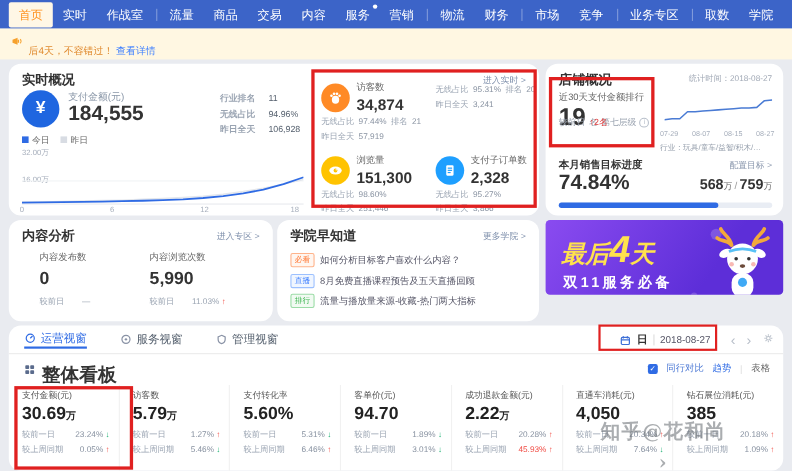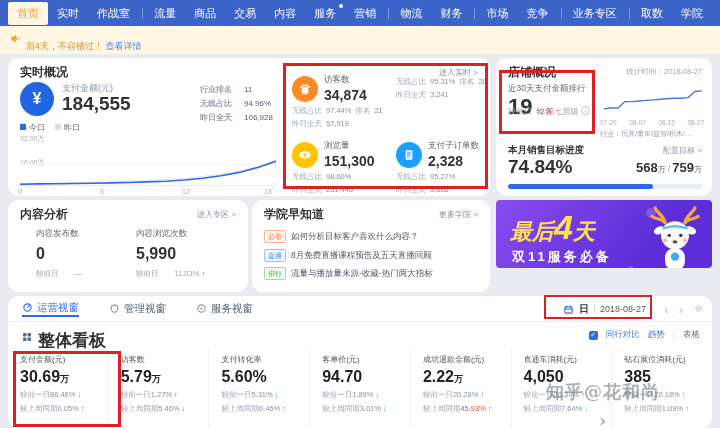--- a/index.html
+++ b/index.html
@@ -122,21 +122,21 @@
   .v-sep { color:#DDD; }
   .v-table { color:#666; cursor:pointer; }
 
   .bm-grid { position:absolute; left:0; right:0; top:54px; bottom:0; display:flex; }
   .bm { flex:1; padding:4px 8px 0 12px; border-left:1px solid #F1F1F1; min-width:0; }
   .bm:first-child { border-left:none; }
   .bm-label { font-size:8px; color:#555; white-space:nowrap; overflow:hidden; }
   .bm-value-row { margin-top:3px; }
   .bm-value { font-size:16px; font-weight:bold; color:#222; }
   .bm-unit { font-size:9px; font-weight:bold; color:#222; }
-  .bm-row { margin-top:4px; display:flex; font-size:7.5px; color:#9AA4B2; white-space:nowrap; }
+  .bm-row { margin-top:4px; display:flex; justify-content:space-between; font-size:7.5px; color:#9AA4B2; white-space:nowrap; }
   .bm-row .dl { color:#9AA4B2; }
   .dv { color:#8791A0; } .dv.red { color:#F04A42; }
   .arr { font-weight:bold; } .arr.up { color:#F04A42; } .arr.down { color:#1DB173; }
 
   
   .red-box { position:absolute; border:3px solid #E02020; background:transparent; pointer-events:none; }
   .watermark { position:absolute; left:546px; top:326px; font-family:"DejaVu Serif","Liberation Serif",serif; font-size:18px; font-weight:bold; color:rgba(100,105,112,.55); letter-spacing:1px; display:flex; gap:6px; align-items:center;flex-direction:column; }
 </style>
 </head>
 <body>
@@ -411,30 +411,30 @@
       <div class="tabs">
         <span class="tab active">
           <svg viewBox="0 0 24 24">
               <circle cx="12" cy="12" r="8" fill="none" stroke="#2F6BE4" stroke-width="2.4"></circle>
               <path d="M12 12 L16.5 7.5" stroke="#2F6BE4" stroke-width="2.4"></path>
             </svg>
           <span>运营视窗</span>
         </span>
         <span class="tab">
           <svg viewBox="0 0 24 24">
-              <path d="M12 4 L19 7 V12 C19 16.5 16 19.5 12 20.5 C8 19.5 5 16.5 5 12 V7 Z" fill="none" stroke="#8A93A6" stroke-width="2.4"></path>
-            </svg>
-          <span>管理视窗</span>
-        </span>
-        <span class="tab">
-          <svg viewBox="0 0 24 24">
               <circle cx="12" cy="12" r="8" fill="none" stroke="#8A93A6" stroke-width="2.4"></circle>
               <circle cx="12" cy="12" r="2.4" fill="#8A93A6"></circle>
             </svg>
           <span>服务视窗</span>
+        </span>
+        <span class="tab">
+          <svg viewBox="0 0 24 24">
+              <path d="M12 4 L19 7 V12 C19 16.5 16 19.5 12 20.5 C8 19.5 5 16.5 5 12 V7 Z" fill="none" stroke="#8A93A6" stroke-width="2.4"></path>
+            </svg>
+          <span>管理视窗</span>
         </span>
       </div>
       <div class="date-group">
         <svg width="11" height="11" viewBox="0 0 24 24">
             <rect x="4" y="6" width="16" height="14" rx="2" fill="none" stroke="#3D6FD6" stroke-width="2.4"></rect>
             <line x1="8" y1="3.5" x2="8" y2="8" stroke="#3D6FD6" stroke-width="2.4"></line>
             <line x1="16" y1="3.5" x2="16" y2="8" stroke="#3D6FD6" stroke-width="2.4"></line>
             <line x1="4" y1="11" x2="20" y2="11" stroke="#3D6FD6" stroke-width="2.4"></line>
           </svg>
         <span class="date-mode">日</span>
@@ -470,21 +470,21 @@
           <span class="v-table">表格</span>
         </span>
       </div>
 
       <div class="bm-grid">
         <div class="bm">
           <div class="bm-label">支付金额(元)</div>
           <div class="bm-value-row"><span class="bm-value">30.69</span><span class="bm-unit">万</span></div>
           <div class="bm-row">
               <span class="dl">较前一日</span>
-              <span><span class="dv">86.46%</span> <span class="arr down">↓</span></span>
+              <span><span class="dv">23.24%</span> <span class="arr down">↓</span></span>
             </div>
           <div class="bm-row">
               <span class="dl">较上周同期</span>
               <span><span class="dv">0.05%</span> <span class="arr up">↑</span></span>
             </div>
         </div>
         <div class="bm">
           <div class="bm-label">访客数</div>
           <div class="bm-value-row"><span class="bm-value">5.79</span><span class="bm-unit">万</span></div>
           <div class="bm-row">

